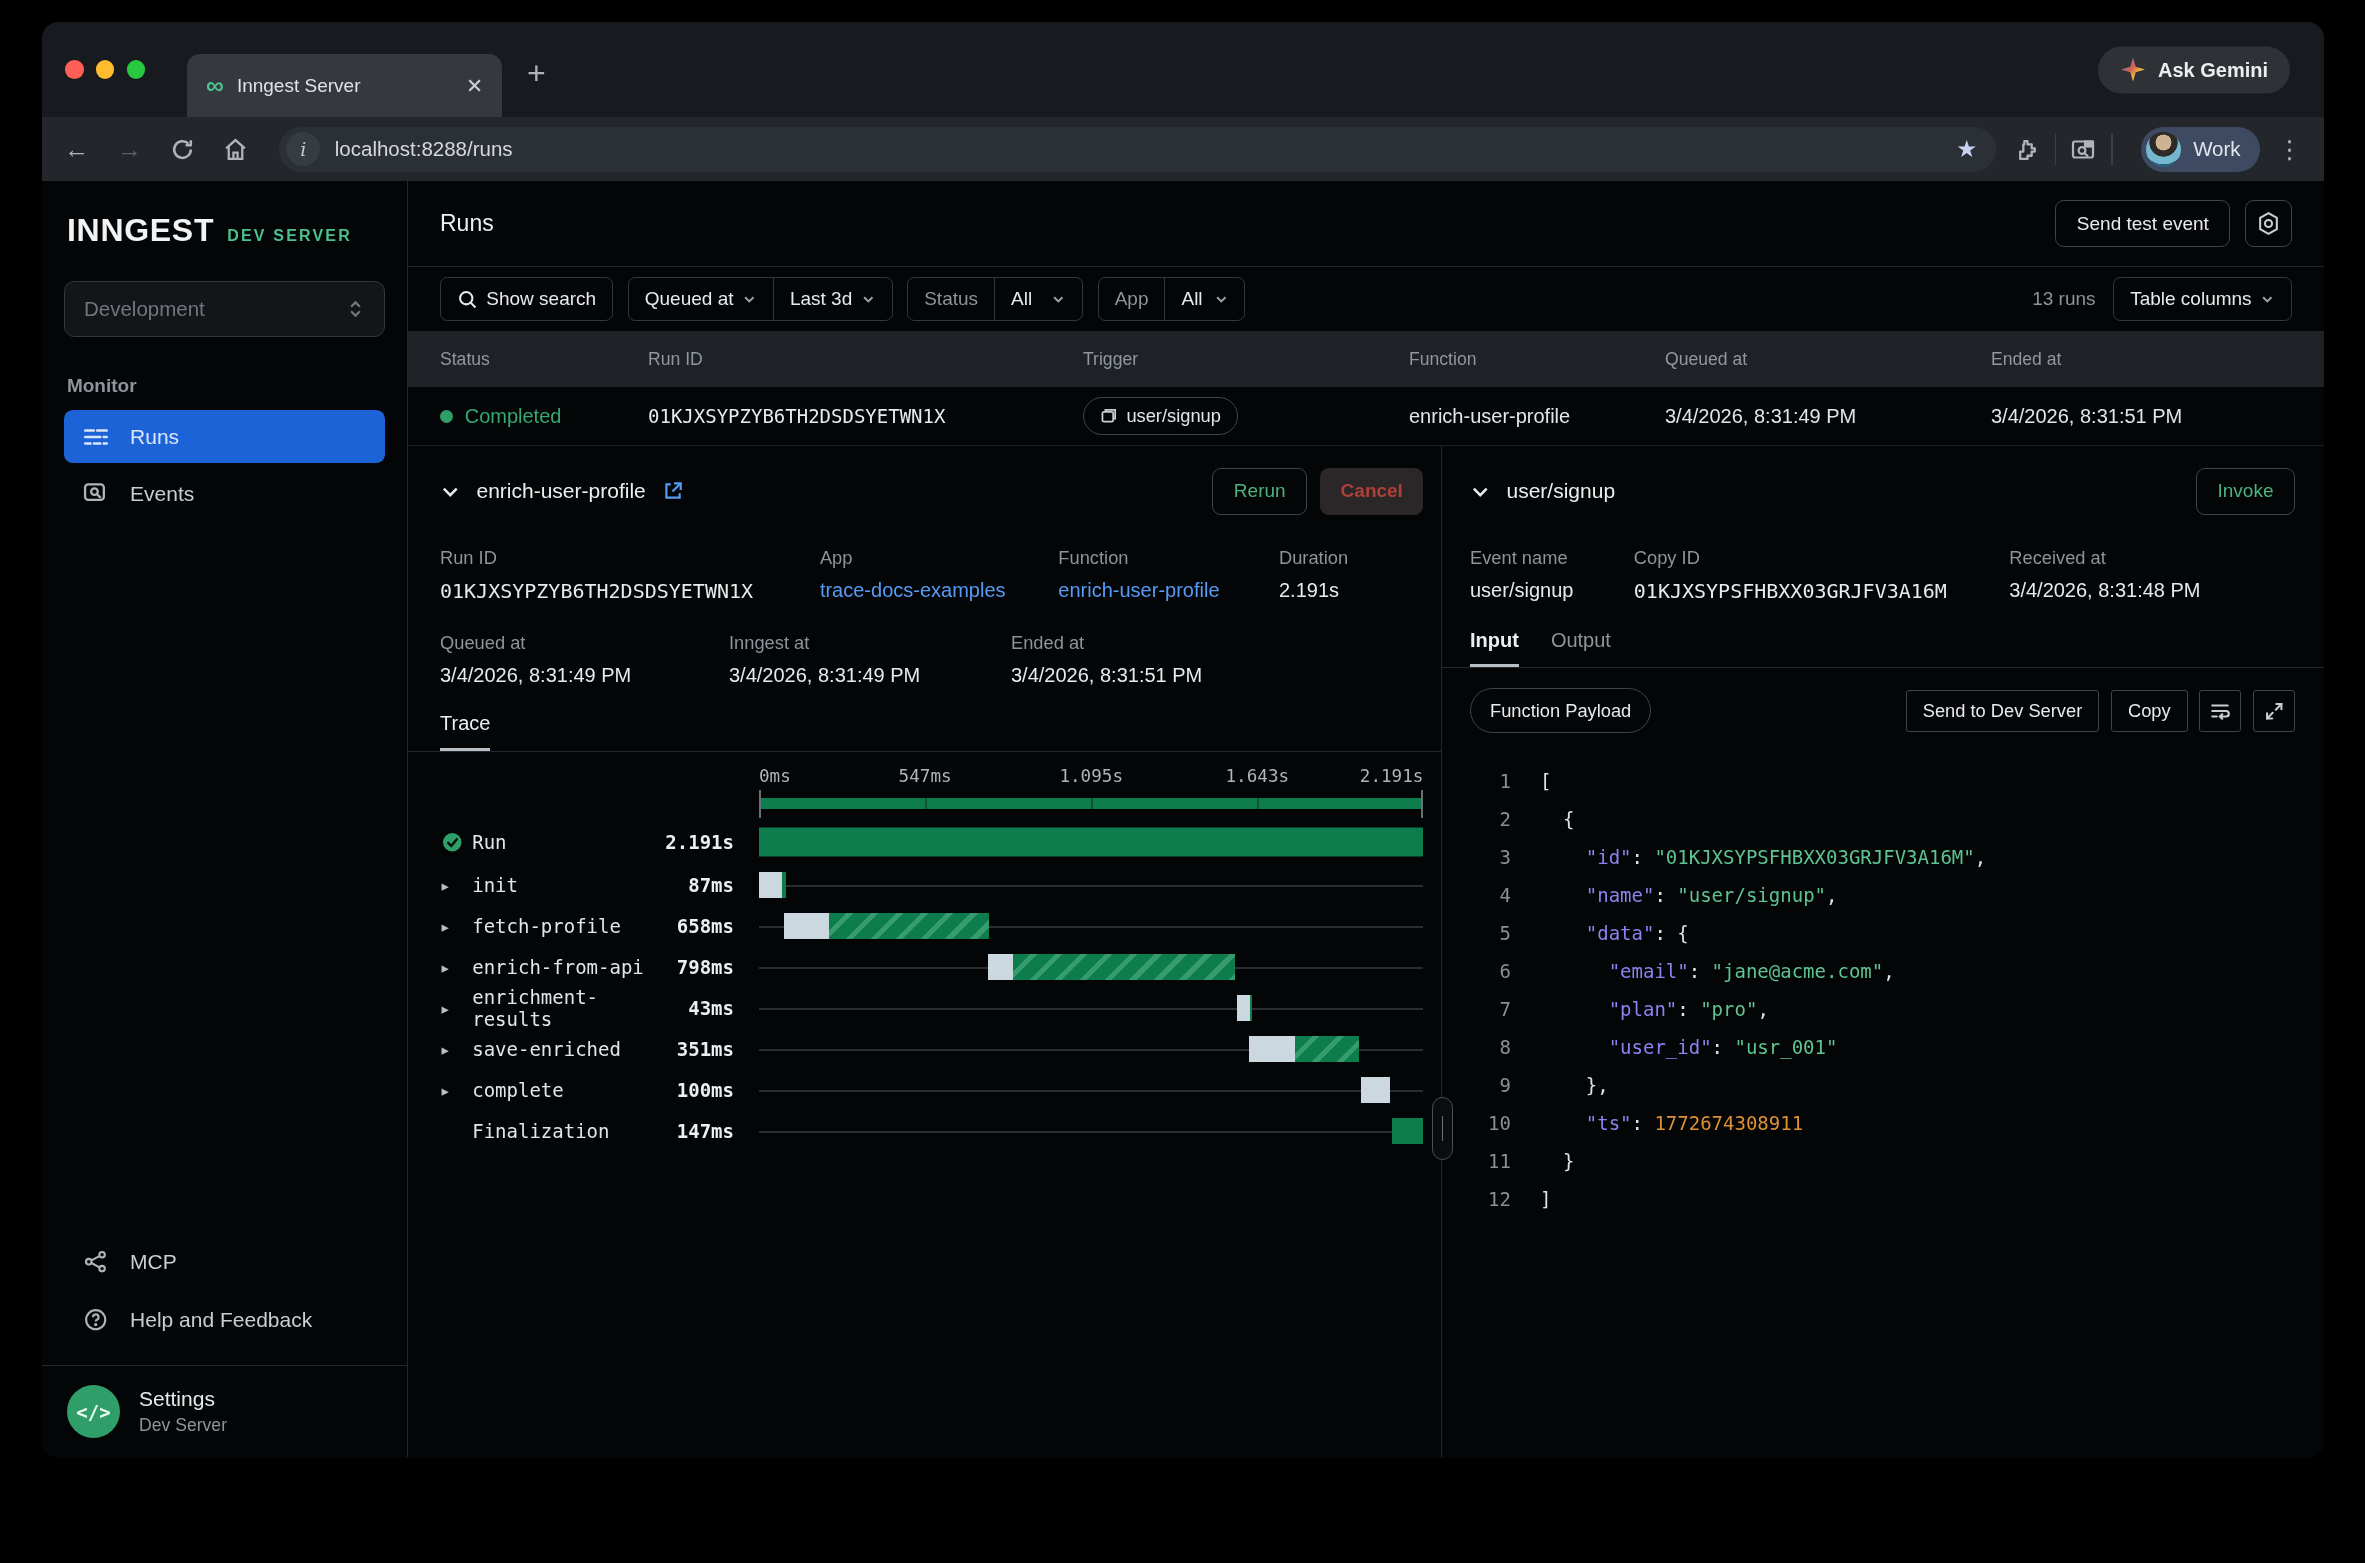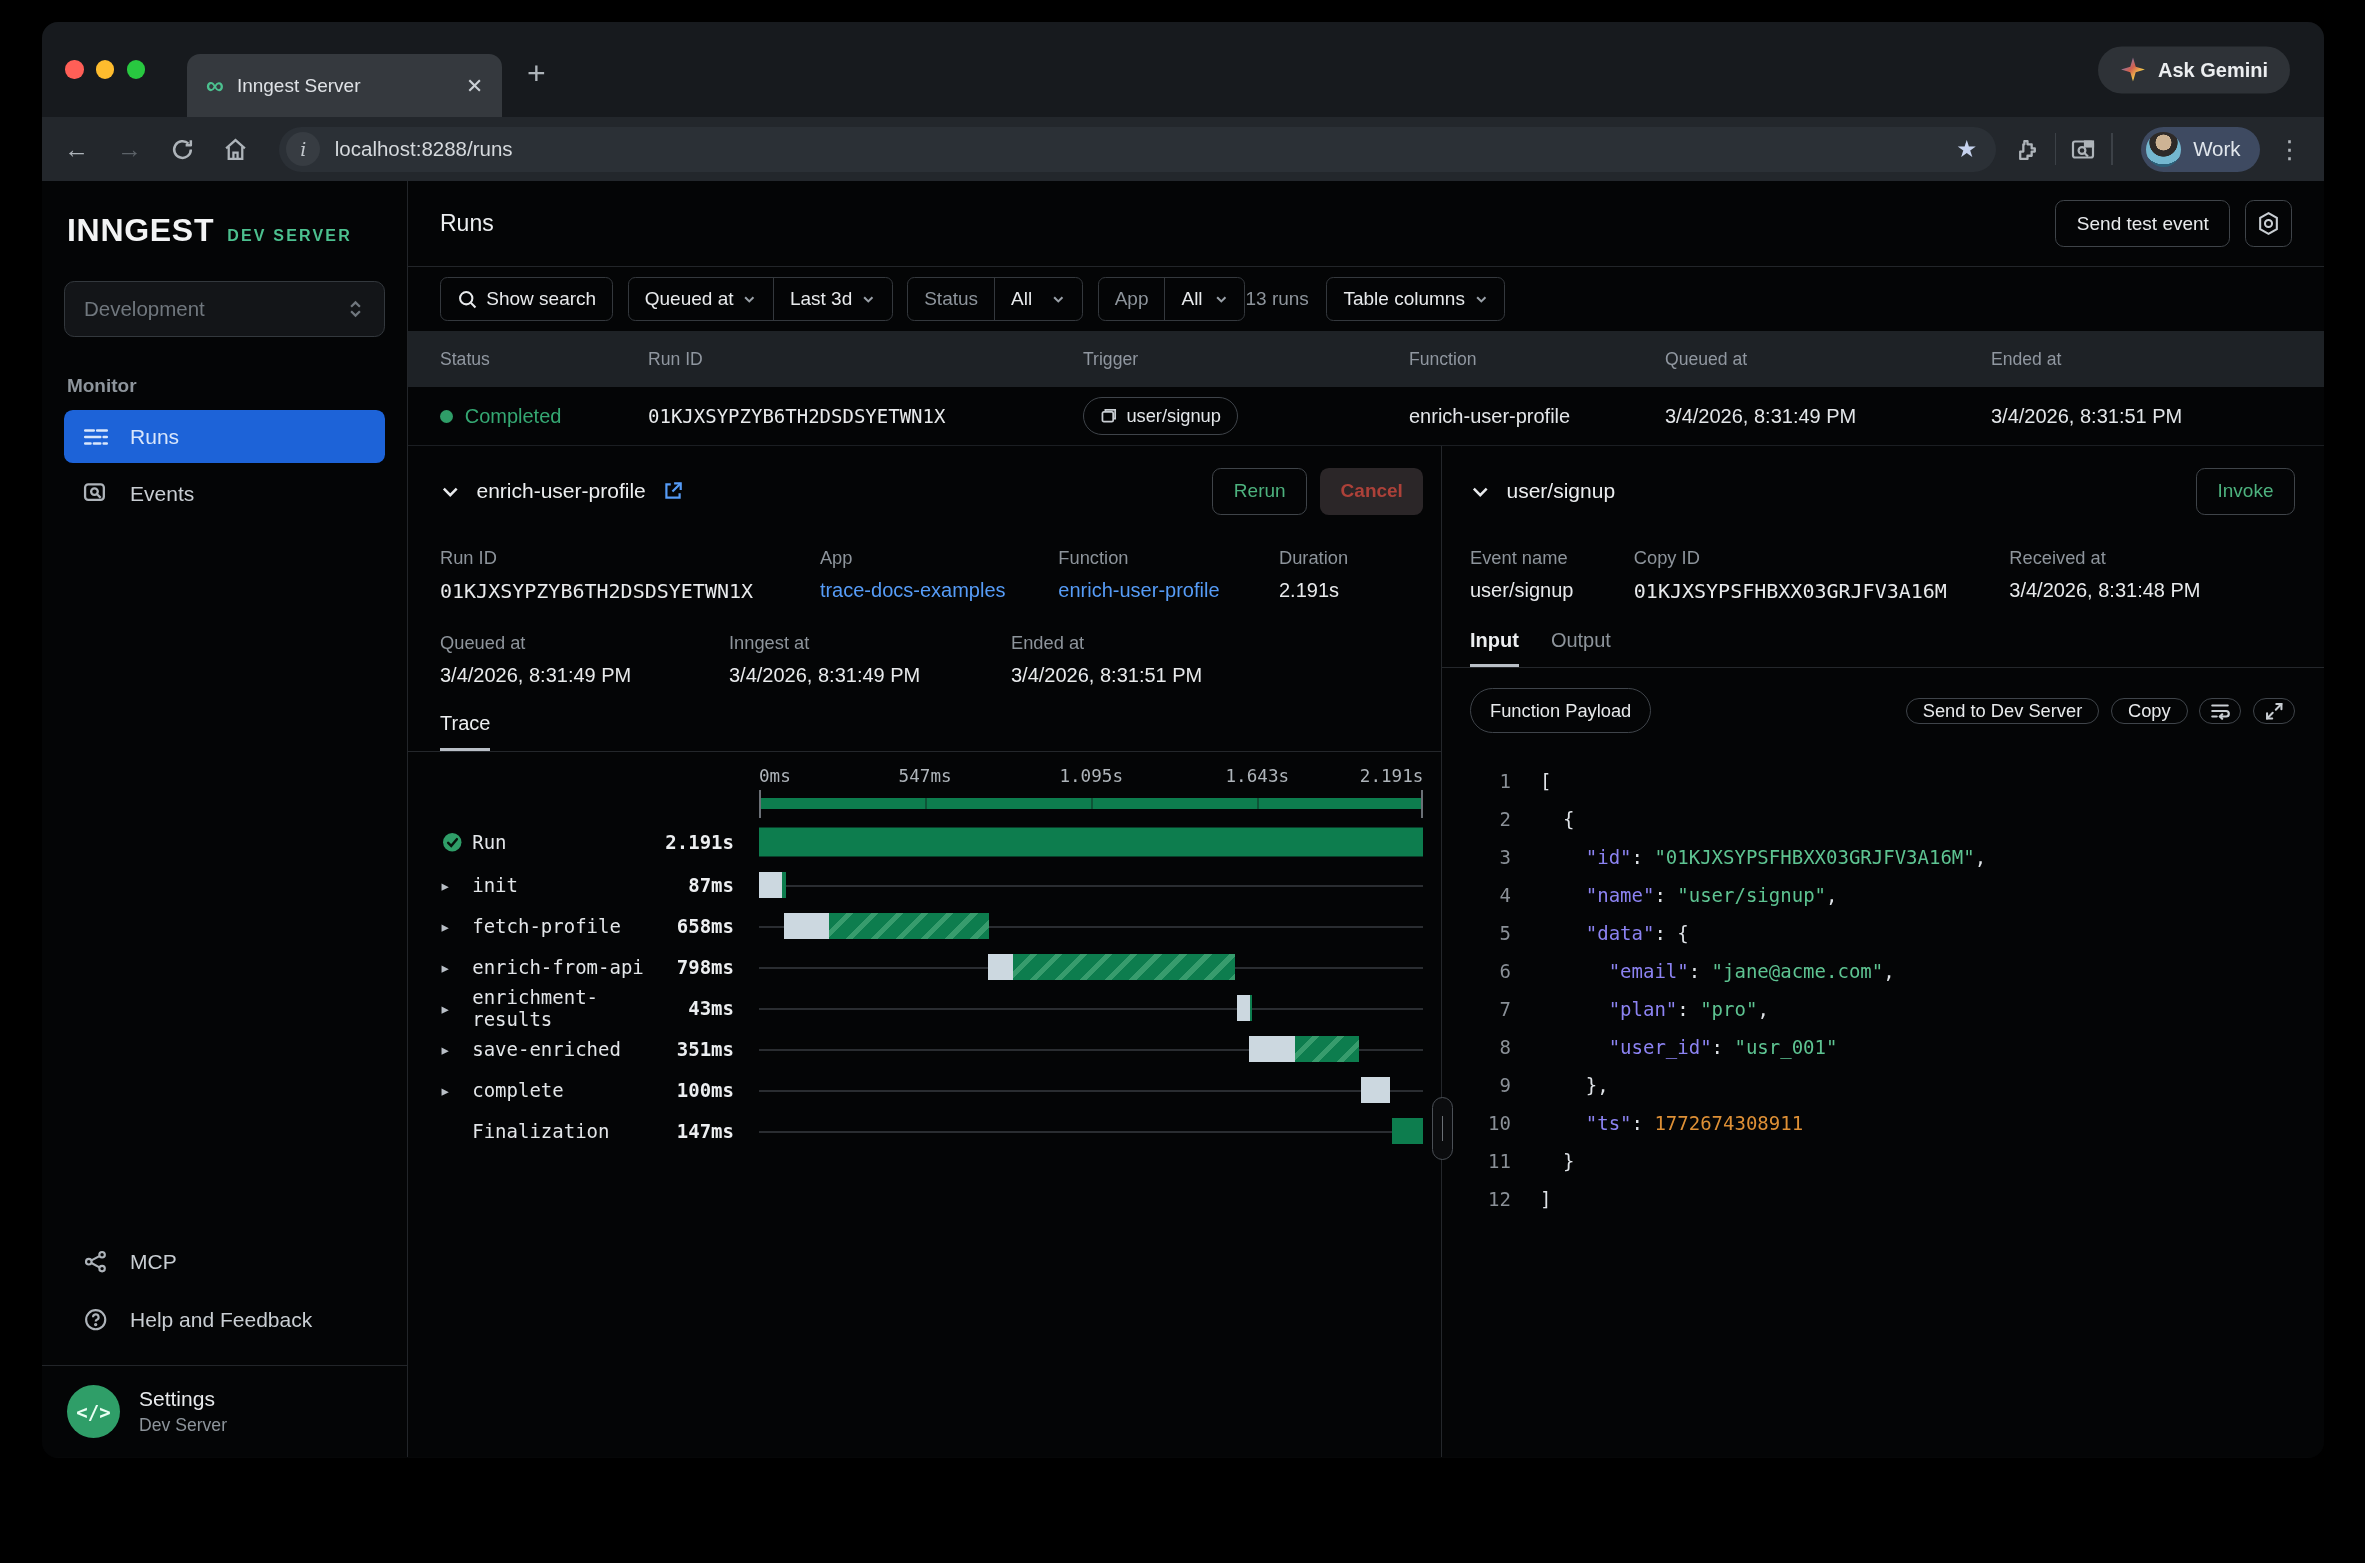--- a/index.html
+++ b/index.html
@@ -75,21 +75,21 @@
   
   .runs-header { height:86px; border-bottom:1.5px solid #222529; display:flex; align-items:center;
     justify-content:space-between; padding:0 32px; }
   .page-title { color:#eceef0; font-size:23px; font-weight:500; }
   .hdr-right { display:flex; gap:14.6px; align-items:center; }
   .btn { border:1.5px solid #3f4449; border-radius:8.8px; background:transparent; color:#e8eaec;
     font-size:19px; display:flex; align-items:center; justify-content:center; gap:10.2px; height:47px; padding:0 20.5px; }
   .btn.icon-only { width:47px; padding:0; color:#c9ced3; }
 
   
-  .filter-bar { height:64px; display:flex; align-items:center; padding:0 32px; }
+  .filter-bar { height:64px; display:flex; align-items:center; justify-content:space-between; padding:0 32px; }
   .filters-left { display:flex; gap:14.6px; align-items:center; }
   .f-group { height:44px; border:1.5px solid #34383d; border-radius:7.3px; display:flex; align-items:center; }
   .f-seg { display:flex; align-items:center; gap:8.8px; padding:0 16px; height:100%; color:#e8eaec; font-size:19px; }
   .f-seg + .f-seg { border-left:1.5px solid #34383d; }
   .f-seg .lbl { color:#8d949b; }
   .chev { color:#9aa1a8; }
   .runs-count { color:#8d949b; font-size:19px; margin-right:17.6px; }
   .filters-right { display:flex; align-items:center; }
 
   
@@ -158,21 +158,21 @@
 
   
   .ev-tabs { display:flex; gap:32px; margin-top:26px; border-bottom:1.5px solid #24272b;
     margin-left:-28px; margin-right:-29px; padding-left:28px; }
   .ev-tab { font-size:20px; padding-bottom:11.7px; color:#8d949b; }
   .ev-tab.active { color:#eceef0; font-weight:600; border-bottom:3.7px solid #b9bfc6; }
   .payload-bar { margin-top:20.5px; display:flex; align-items:center; justify-content:space-between; }
   .pill-btn { border:1.5px solid #3f444a; border-radius:731px; height:45px; padding:0 19px;
     display:flex; align-items:center; color:#e8eaec; font-size:18.3px; }
   .pb-right { display:flex; gap:11.7px; align-items:center; }
-  .sq-btn { border:1.5px solid #3f444a; border-radius:15px; height:26px; min-width:42px; padding:0 16px;
+  .sq-btn { border:1.5px solid #3f444a; border-radius:3px; height:42px; min-width:42px; padding:0 16px;
     display:flex; align-items:center; justify-content:center; color:#e8eaec; font-size:18.3px; }
   .sq-btn.icon { padding:0; width:42px; color:#c9ced3; }
 
   .code { margin-top:29px; }
   .code-line { display:flex; height:38px; align-items:center; }
   .ln { width:41px; text-align:right; color:#8a9097; font-size:19px; font-family:"DejaVu Sans Mono",monospace; }
   .lc { margin-left:29px; font-size:19px; font-family:"DejaVu Sans Mono",monospace; white-space:pre; }
   .tok-p { color:#dfe3e7; } .tok-k { color:#8c83f2; } .tok-s { color:#5ec492; } .tok-n { color:#de9036; }
 
   svg { display:block; }

